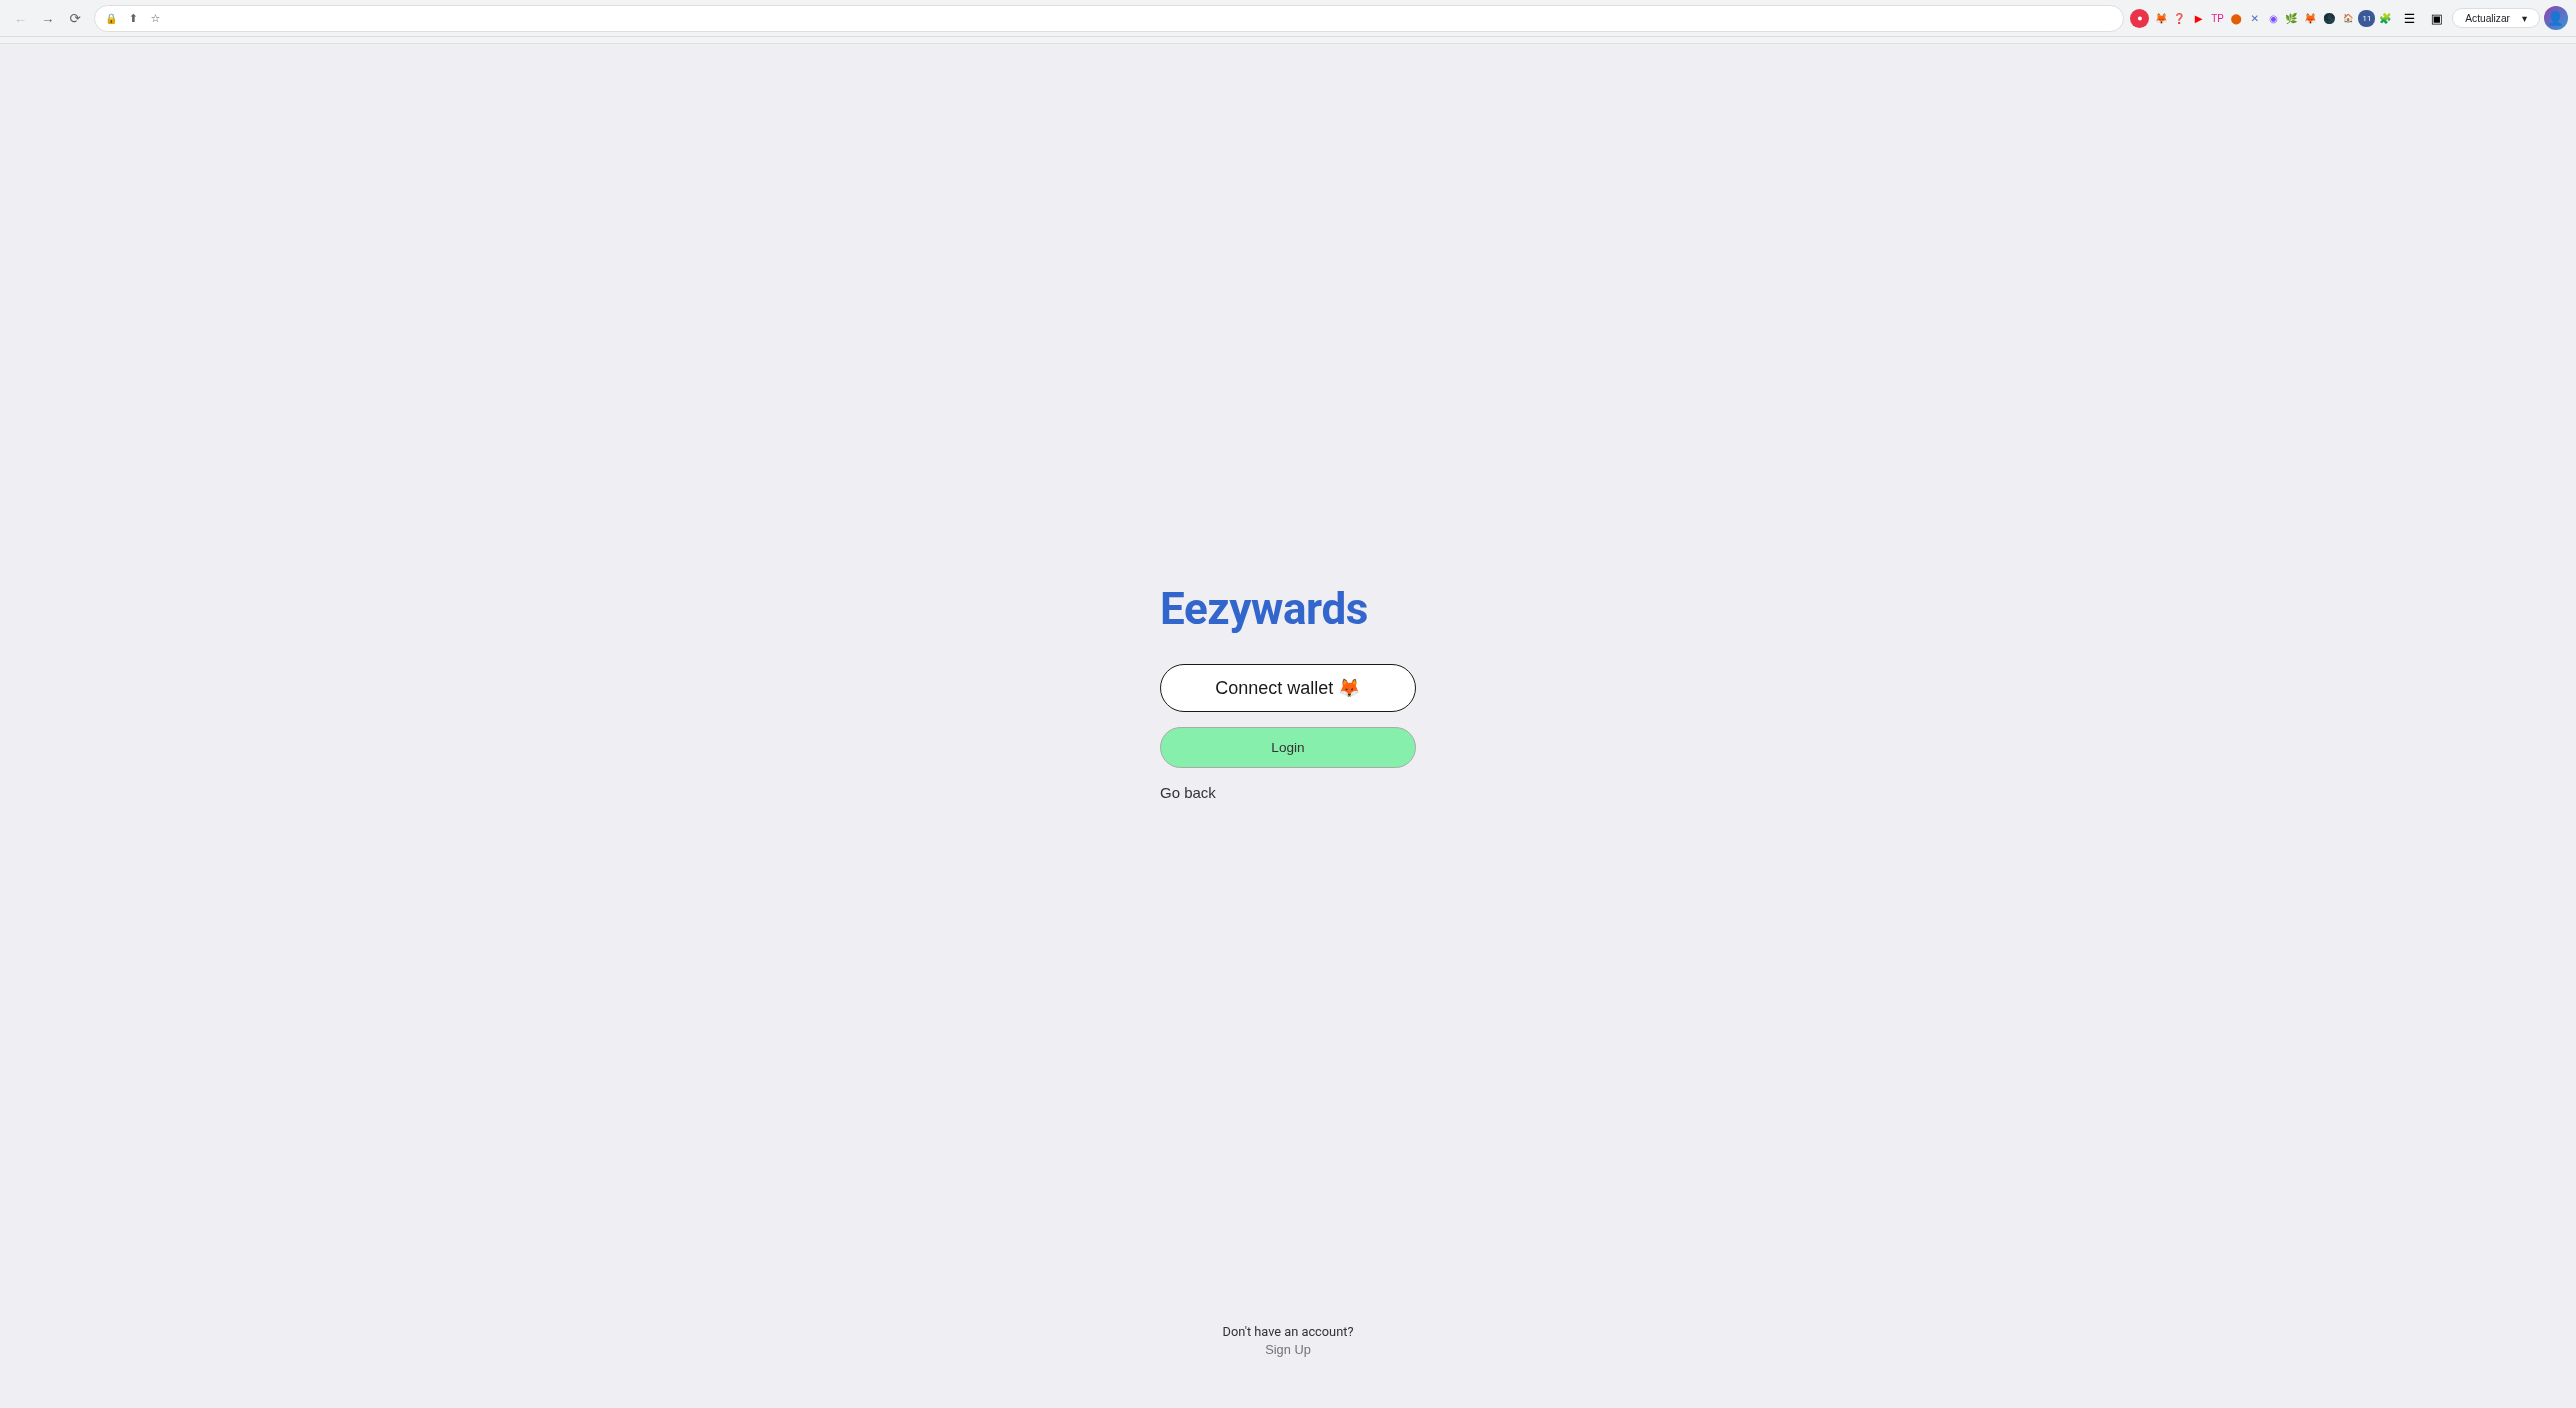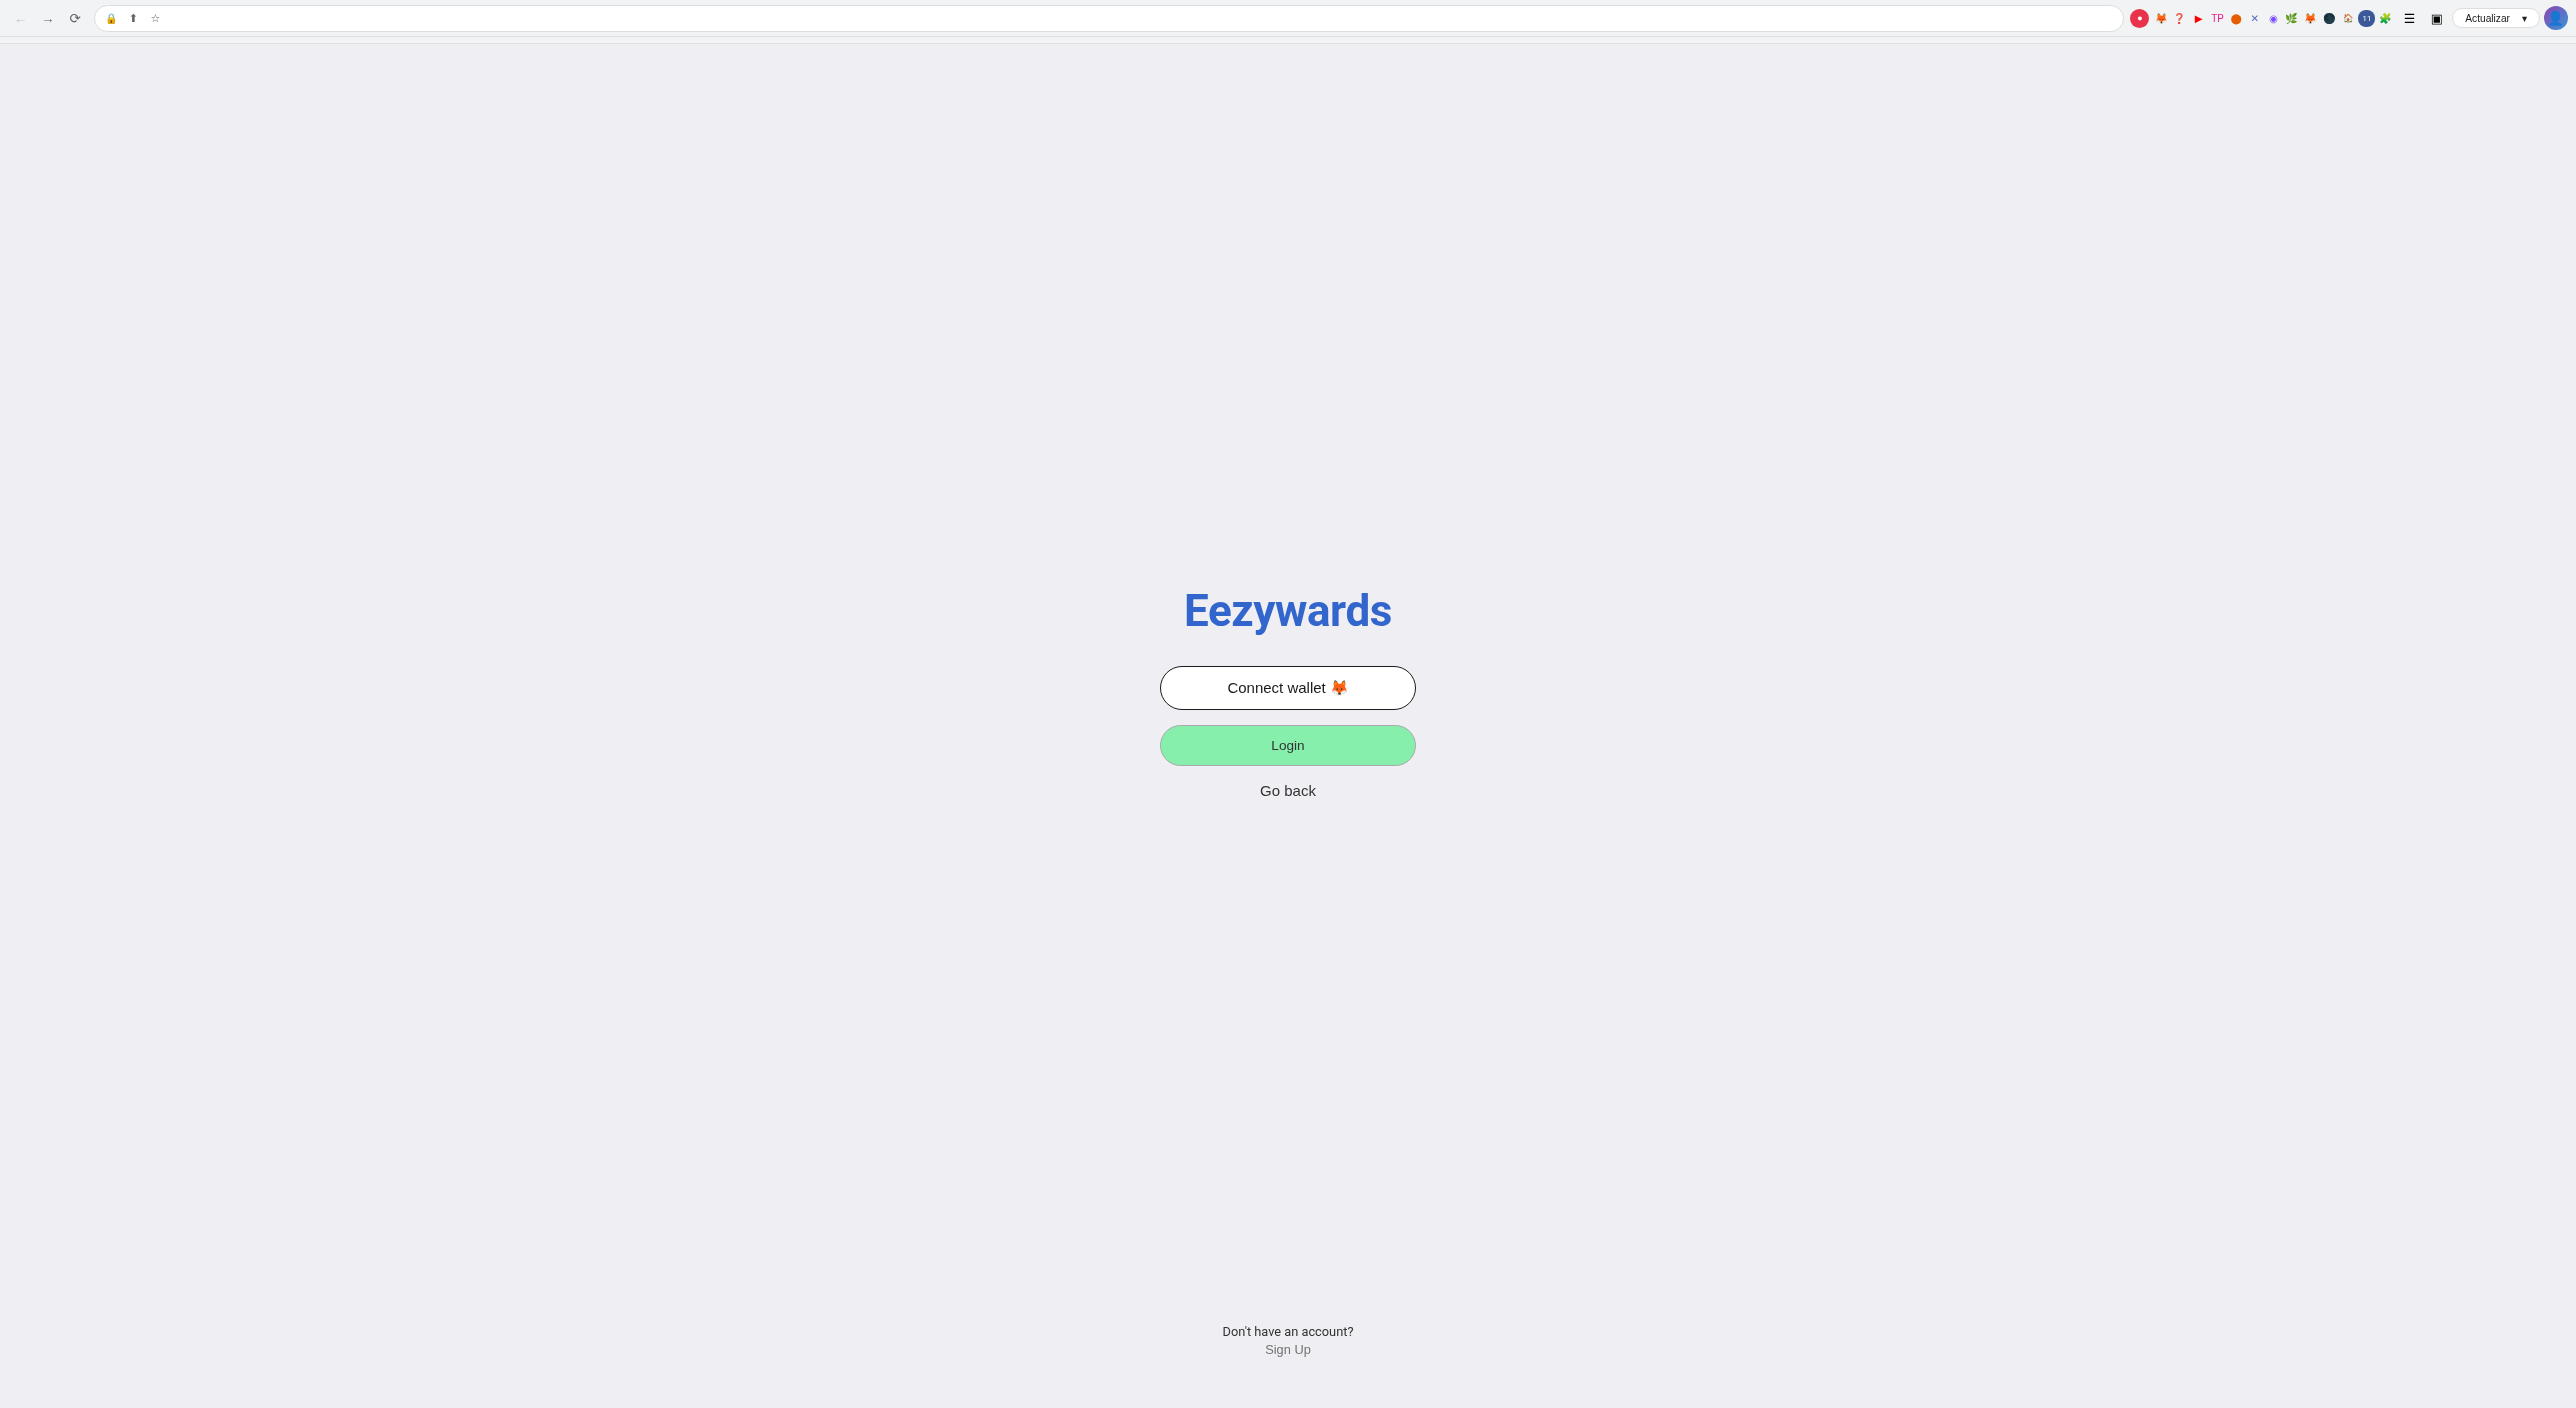--- a/index.html
+++ b/index.html
@@ -165,40 +165,40 @@
       flex-direction: column;
       align-items: center;
       justify-content: center;
       background-color: #eeeef3;
       position: relative;
     }
 
     .main-container {
       display: flex;
       flex-direction: column;
-      align-items: center;
+      align-items: flex-start;
       gap: 15.3px;
       margin-bottom: 68px;
     }
 
     .app-title {
       font-size: 44px;
       font-weight: 700;
       color: #3366cc;
       margin-bottom: 13.6px;
       letter-spacing: -0.4px;
     }
 
     .connect-wallet-btn {
       width: 256px;
       padding: 12px 20.4px;
       border: 1.7px solid #1a1a1a;
       border-radius: 25.6px;
       background: white;
-      font-size: 15px;
+      font-size: 18px;
       color: #1a1a1a;
       cursor: pointer;
       text-align: center;
       display: flex;
       align-items: center;
       justify-content: center;
       gap: 6.8px;
     }
 
     .login-btn {

